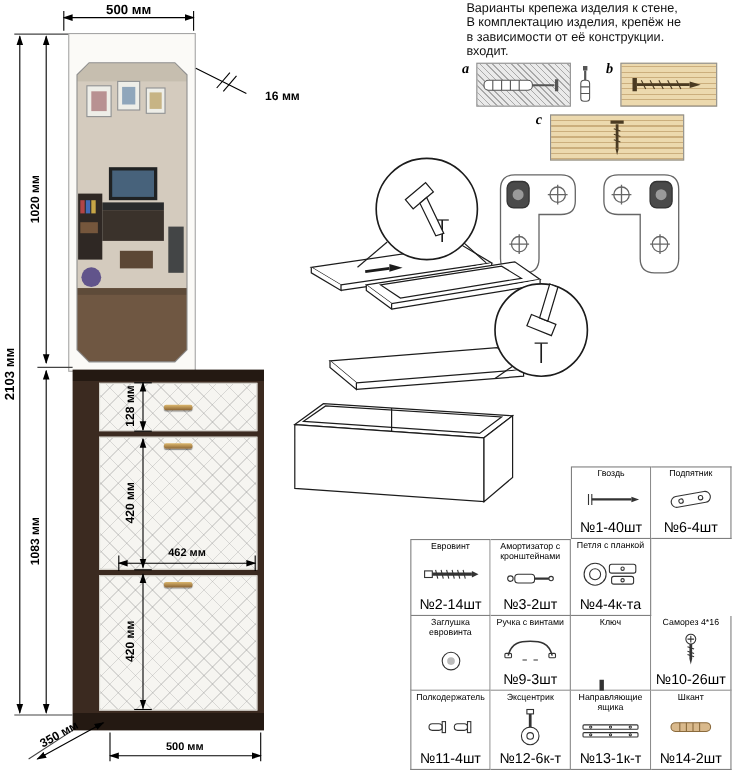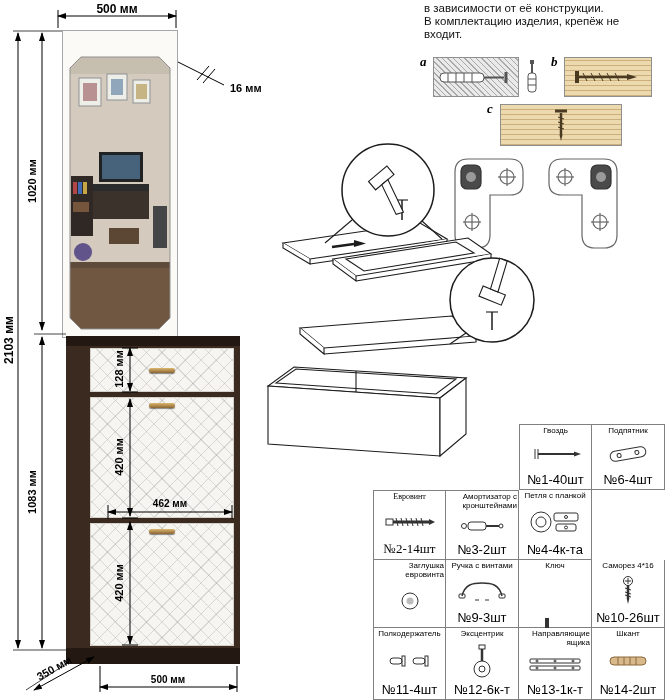--- a/index.html
+++ b/index.html
@@ -40,21 +40,21 @@
   .fbox.wood{background-color:#ecd9ae;
       background-image:repeating-linear-gradient(0deg, rgba(150,105,45,.38) 0 1px, transparent 1px 5px);}
   
   .ptable{position:absolute;left:373px;top:424px;display:grid;
       grid-template-columns:73px 73px 73px 73px;grid-template-rows:66px 70px 68px 72px;z-index:2;background:transparent;}
   .pcell{border-right:1px solid #808080;border-bottom:1px solid #808080;background:#fff;
       display:flex;flex-direction:column;align-items:center;justify-content:space-between;
       padding:2px 1px;box-sizing:border-box;}
   .pcell.bl{border-left:1px solid #808080;}
   .pcell.bt{border-top:1px solid #808080;}
-  .pname{font-size:8px;line-height:1.12;text-align:right;min-height:9px;}
+  .pname{font-size:8px;line-height:1.12;text-align:center;min-height:9px;}
   .pcount{font-size:13px;text-align:center;}
   .picon{flex:1;display:flex;align-items:center;justify-content:center;}
   .overlay{position:absolute;left:0;top:0;z-index:6;pointer-events:none;}
 </style>
 </head>
 <body>
 
 <div id="canvas">
 
   <div class="mirror-panel"></div>
@@ -104,31 +104,32 @@
     <div class="handle" style="top:5px;"></div>
   </div>
   <div class="panel" style="left:90px;top:523px;width:144px;height:123px;">
     <div class="handle" style="top:5px;"></div>
   </div>
 
   <span class="hl" style="left:117px;top:9px;font-size:12px;">500 мм</span>
   <span class="vl" style="left:9px;top:340px;font-size:12px;">2103 мм</span>
   <span class="vl" style="left:32px;top:181px;">1020 мм</span>
   <span class="vl" style="left:32px;top:492px;">1083 мм</span>
-  <span class="thick" style="left:230px;top:82px;">16 мм</span>
+  <span class="thick" style="left:241px;top:82px;">16 мм</span>
   <span class="vl" style="left:119px;top:369px;">128 мм</span>
   <span class="vl" style="left:119px;top:457px;">420 мм</span>
   <span class="hl" style="left:170px;top:503px;">462 мм</span>
   <span class="vl" style="left:119px;top:583px;">420 мм</span>
   <span class="dl" style="left:54px;top:668px;">350 мм</span>
   <span class="hl" style="left:168px;top:679px;">500 мм</span>
 
   <div class="note">
+    <div>Варианты крепежа изделия к стене,</div>
+    <div>В комплектацию изделия, крепёж не</div>
     <div>в зависимости от её конструкции.</div>
-    <div>В комплектацию изделия, крепёж не</div>
     <div>входит.</div>
   </div>
 
   <span class="flabel" style="left:420px;top:54px;">a</span>
   <div class="fbox concrete" style="left:433px;top:57px;width:86px;height:40px;">
     <svg width="80" height="22" viewBox="0 0 80 22">
       <g stroke="#555" fill="none" stroke-width="1">
         <rect x="4" y="7" width="44" height="9" rx="4" fill="#fff"></rect>
         <line x1="12" y1="7" x2="12" y2="16"></line>
           <line x1="20" y1="7" x2="20" y2="16"></line>
@@ -229,21 +230,21 @@
                 <rect x="6" y="5" width="36" height="10" rx="5"></rect>
           <circle cx="15" cy="10" r="2"></circle>
                 <circle cx="33" cy="10" r="2"></circle>
               </g>
         </g>
           </svg>
       </div>
       <div class="pcount">№6-4шт</div>
     </div>
 
-    <div class="pcell bl bt" style="grid-column:1;grid-row:2;font-family:Liberation Serif, serif;">
+    <div class="pcell bl bt" style="grid-column:1;grid-row:2;">
       <div class="pname">Евровинт</div>
       <div class="picon">
         <svg width="54" height="14" viewBox="0 0 54 14">
             <g stroke="#333" fill="none" stroke-width="1">
           <rect x="3" y="4" width="7" height="6"></rect>
           <line x1="10" y1="7" x2="46" y2="7" stroke-width="3"></line>
           <line x1="13" y1="3" x2="15" y2="11"></line>
               <line x1="18" y1="3" x2="20" y2="11"></line>
           <line x1="23" y1="3" x2="25" y2="11"></line>
               <line x1="28" y1="3" x2="30" y2="11"></line>

